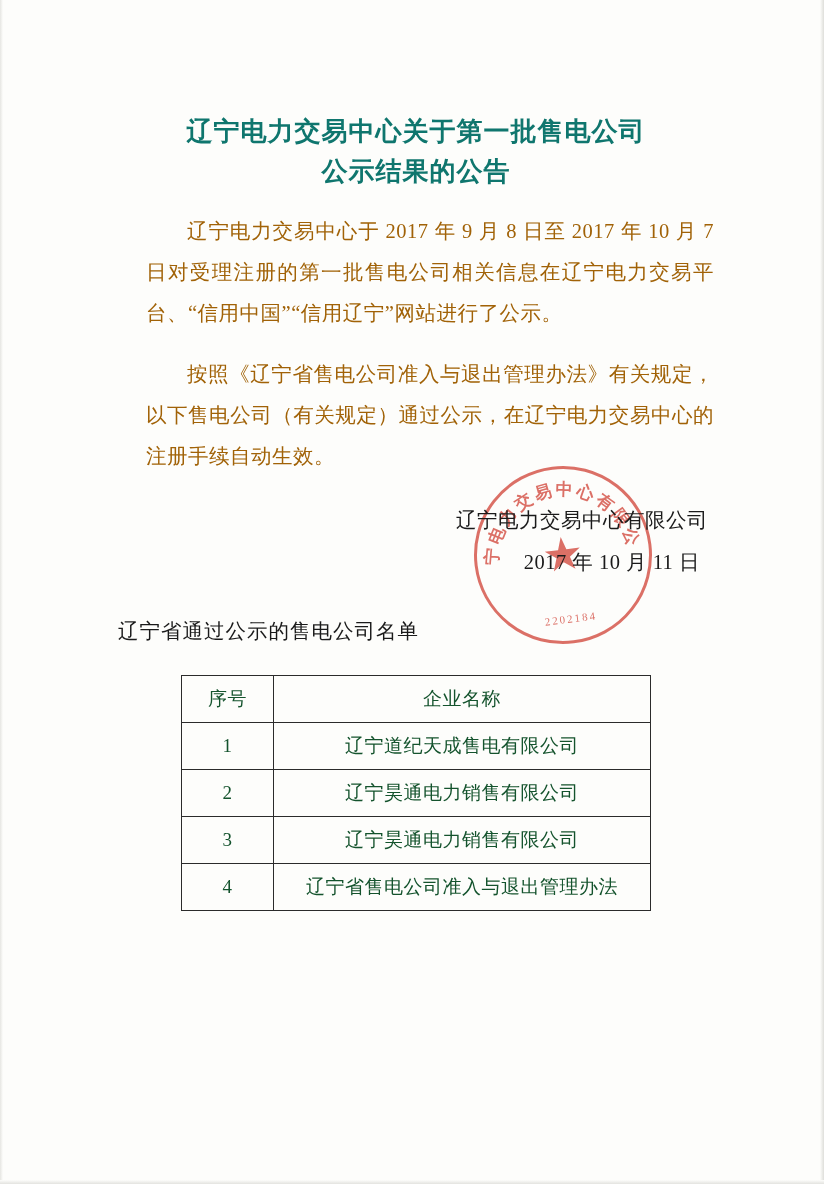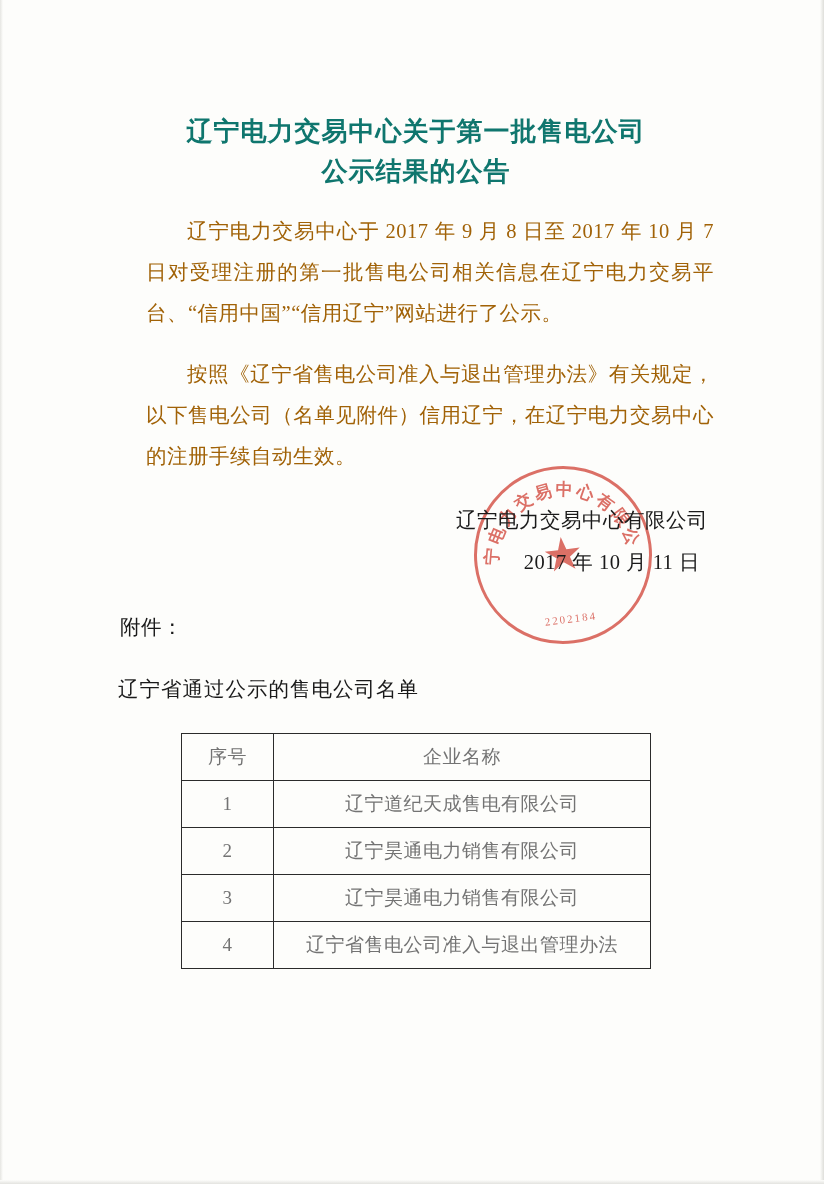--- a/index.html
+++ b/index.html
@@ -116,21 +116,21 @@
     table-layout: fixed;
   }
   table.company-table th,
   table.company-table td {
     border: 1px solid #2b2b2b;
     text-align: center;
     font-size: 19px;
     font-weight: normal;
     height: 44px;
     letter-spacing: 0.5px;
-    color: #737373;
+    color: #14532d;
   }
   table.company-table col.c-idx { width: 92px; }
 
   
   .seal {
     position: absolute;
     left: 474px;
     top: 466px;
     width: 172px;
     height: 172px;
@@ -197,28 +197,27 @@
 
   <div class="content">
 
     <div class="doc-title">
       <span>辽宁电力交易中心关于第一批售电公司</span>
       <span class="line2">公示结果的公告</span>
     </div>
 
     <p class="body-para p1">辽宁电力交易中心于 2017 年 9 月 8 日至 2017 年 10 月 7 日对受理注册的第一批售电公司相关信息在辽宁电力交易平台、“信用中国”“信用辽宁”网站进行了公示。</p>
 
-    <p class="body-para p2">按照《辽宁省售电公司准入与退出管理办法》有关规定，以下售电公司（名单见附件）信用辽宁，在辽宁电力交易中心的注册手续自动生效。</p>
+    <p class="body-para p2">按照《辽宁省售电公司准入与退出管理办法》有关规定，以下售电公司（有关规定）通过公示，在辽宁电力交易中心的注册手续自动生效。</p>
 
     <div class="signature-block">
       <div class="sig-line">辽宁电力交易中心有限公司</div>
       <div class="sig-line sig-date">2017 年 10 月 11 日</div>
     </div>
 
-    <div class="attachment-label">附件：</div>
 
     <div class="attachment-title">辽宁省通过公示的售电公司名单</div>
 
 
     <table class="company-table">
       <colgroup>
         <col class="c-idx">
         <col>
       </colgroup>
       <thead>

